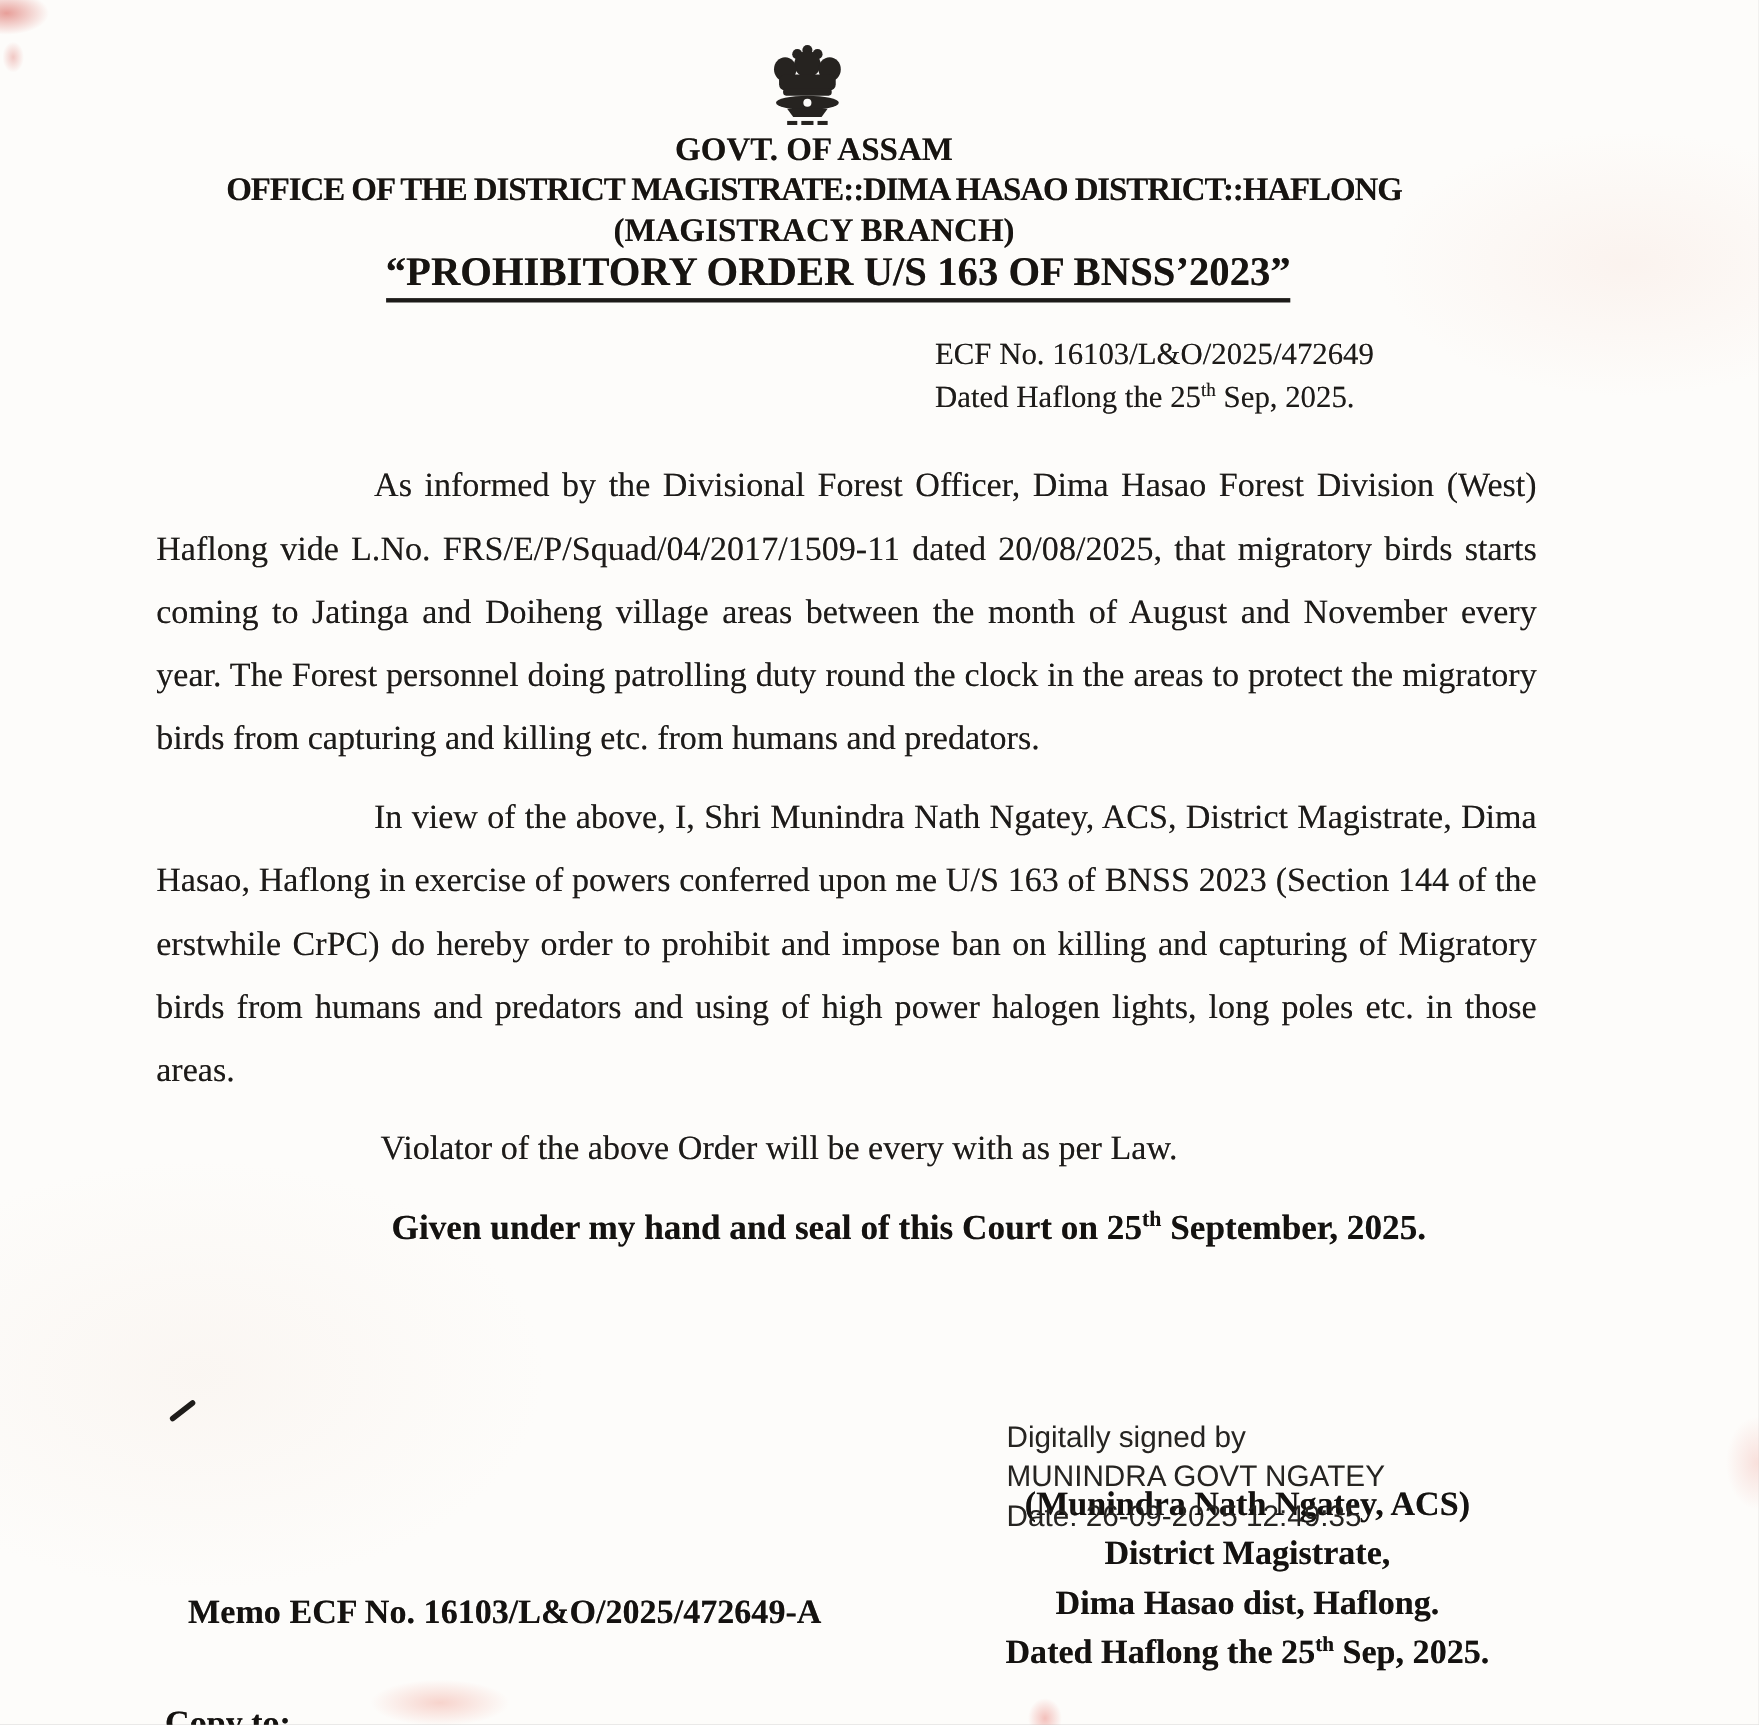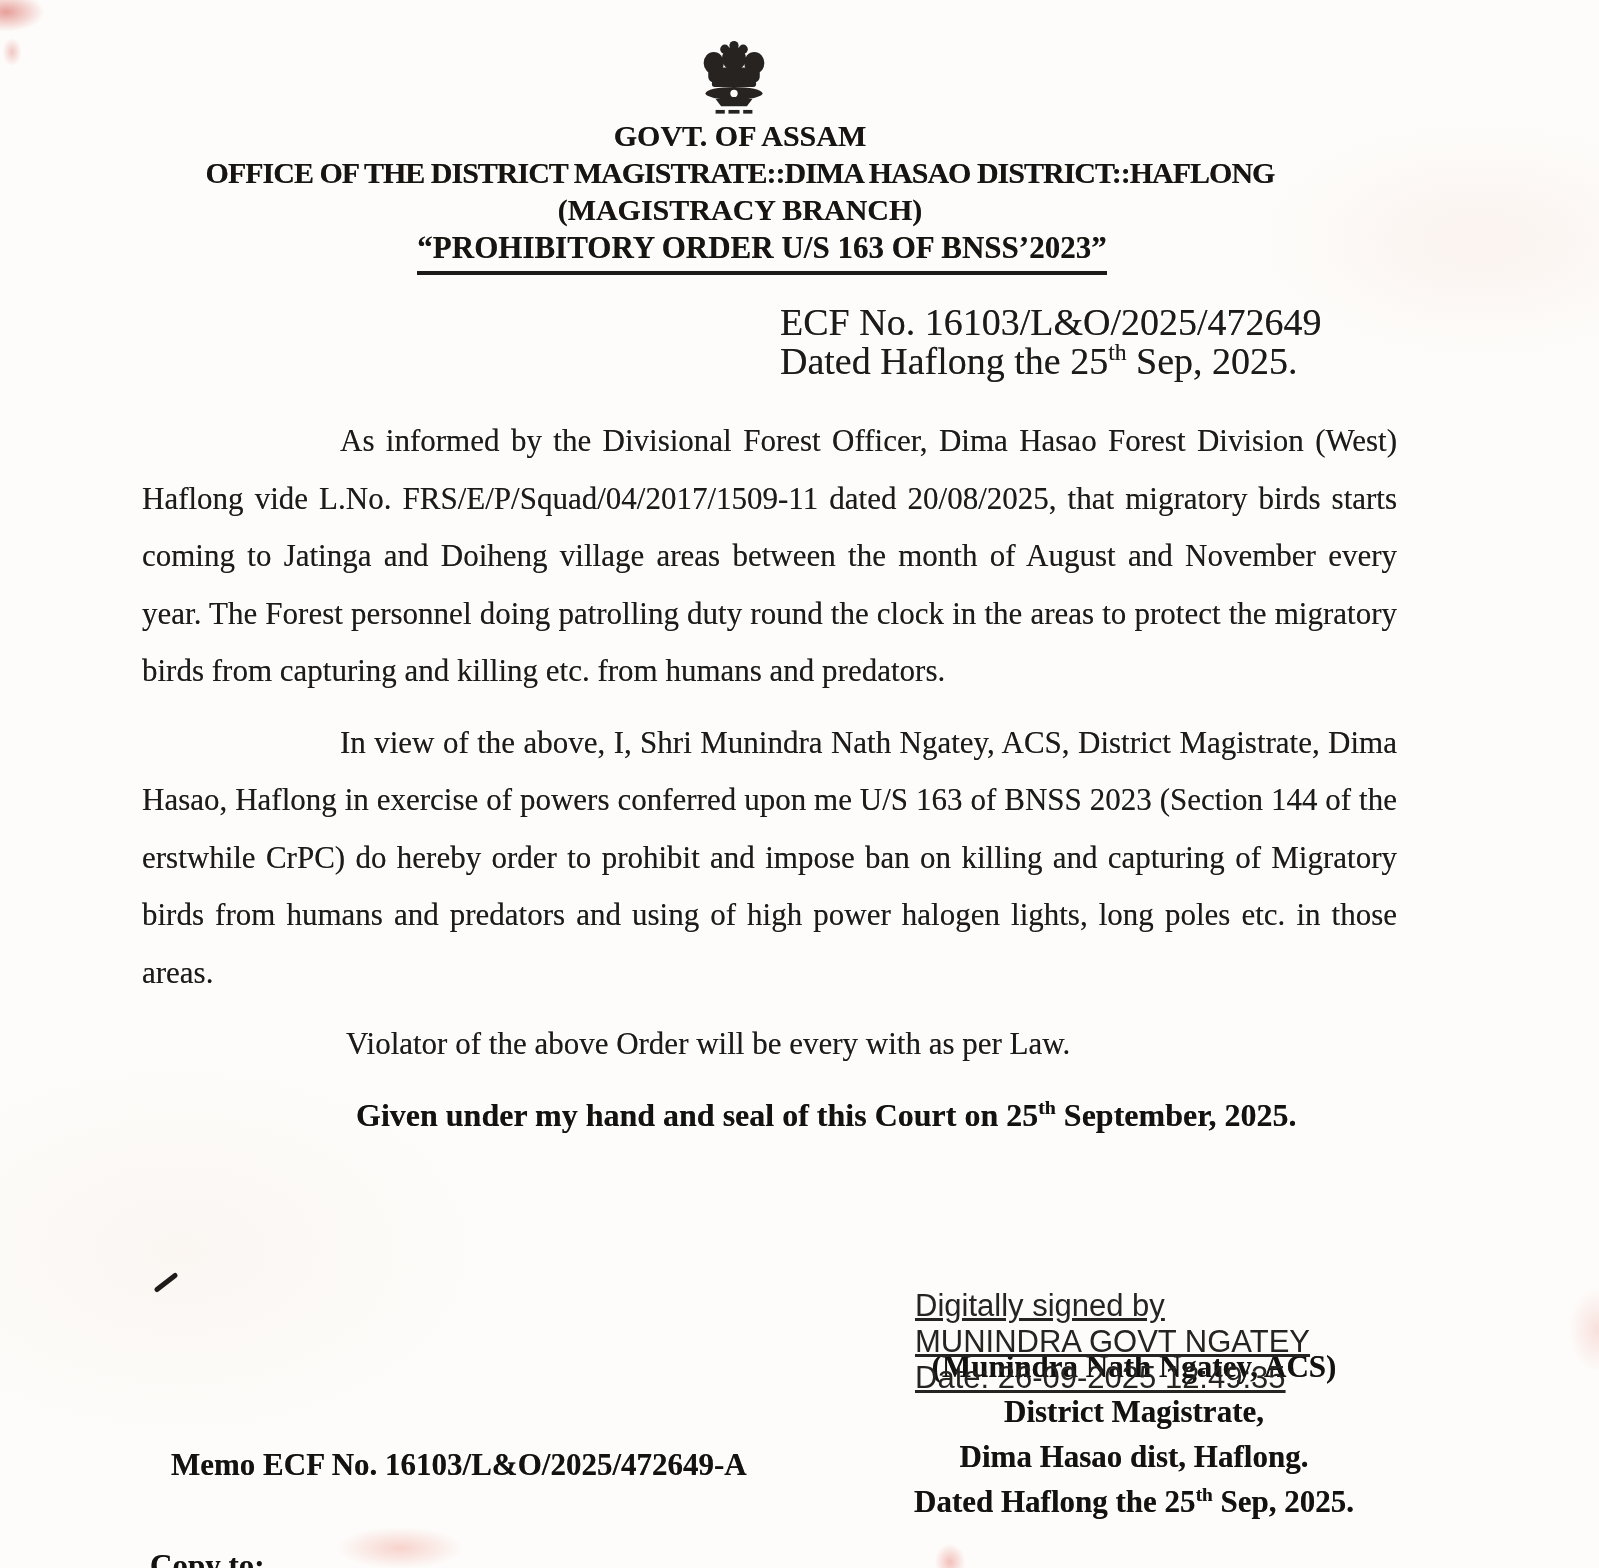--- a/index.html
+++ b/index.html
@@ -32,32 +32,32 @@
     position: absolute;
     left: 0; top: 118px;
     width: 1480px;
     text-align: center;
     font-weight: bold;
     color: #171411;
   }
   .letterhead .org     { font-size: 30px; line-height: 36px; letter-spacing: 0px; }
   .letterhead .office  { font-size: 30px; line-height: 37px; letter-spacing: -1px; }
   .letterhead .branch  { font-size: 30px; line-height: 37px; }
-  .letterhead .order-title { font-size: 31px; line-height: 40px; padding-left: 44px; }
+  .letterhead .order-title { font-size: 37px; line-height: 40px; padding-left: 44px; }
   .letterhead .order-title span {
     display: inline-block;
     border-bottom: 4px solid #1d1b19;
     padding-bottom: 3px;
   }
 
   
   .ref-block {
     position: absolute;
-    left: 780px; top: 303px;
-    font-size: 38px; line-height: 39px;
+    left: 850px; top: 303px;
+    font-size: 28px; line-height: 39px;
     color: #1d1b19;
   }
 
   
   .body-text {
     position: absolute;
     left: 128px; top: 398px;
     width: 1283px;
     font-size: 31px;
     line-height: 57.5px;
@@ -78,25 +78,24 @@
     background: #1e1c1a;
     border-radius: 3px;
     transform: rotate(-38deg);
   }
 
   
   .digital-sig {
     position: absolute;
     left: 915px; top: 1288px;
     font-family: "Liberation Sans", "DejaVu Sans", sans-serif;
-    font-size: 31px; line-height: 36px;
+    font-size: 27px; line-height: 36px;
     color: #262421;
     white-space: nowrap;
     z-index: 2;
-    text-decoration: underline;
   }
 
   .sig-block {
     position: absolute;
     left: 878px; top: 1344px;
     width: 512px;
     text-align: center;
     font-weight: bold;
     font-size: 31px;
     line-height: 45px;

